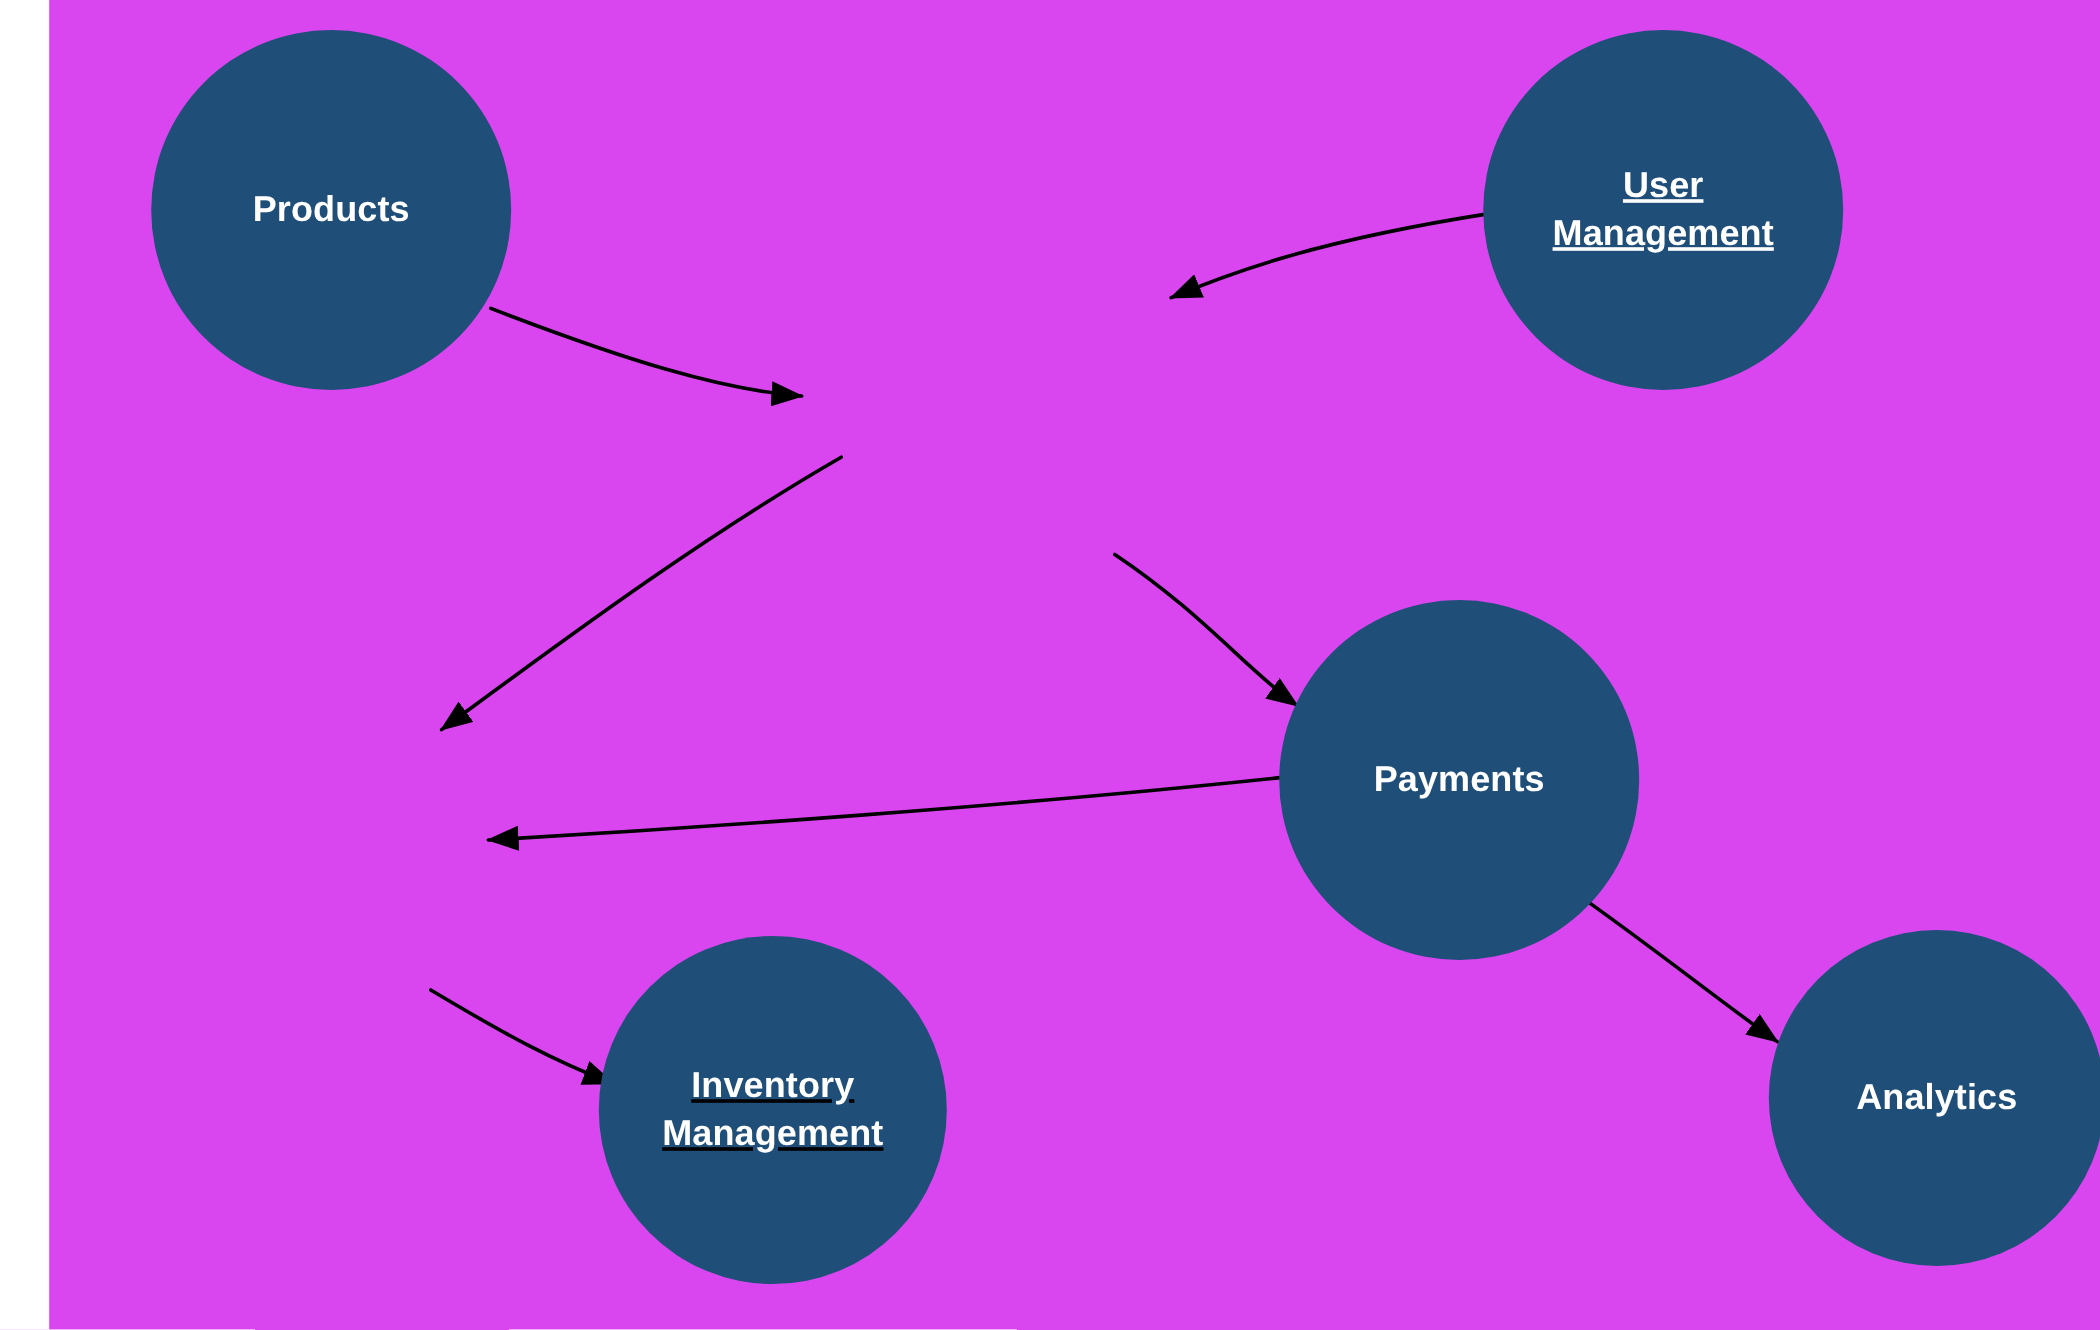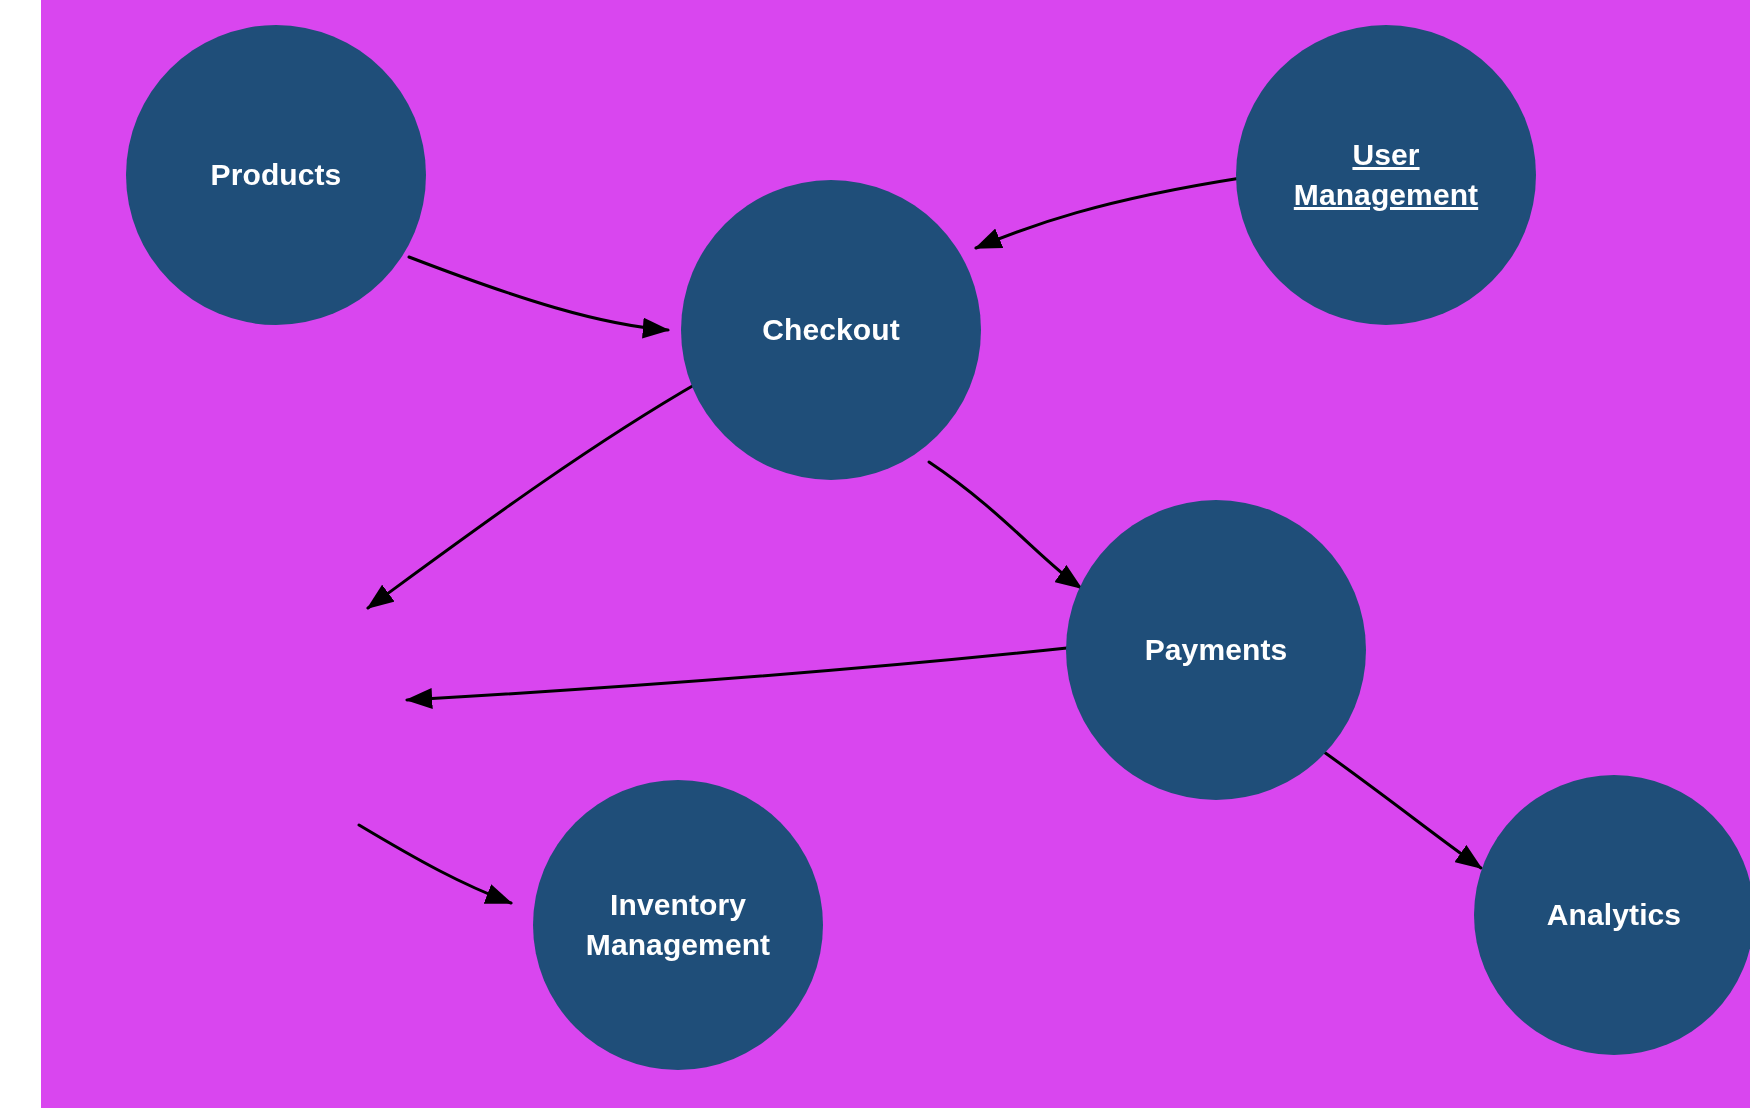--- a/index.html
+++ b/index.html
@@ -67,31 +67,28 @@
         <path d="M 888 462 C 960 510 1000 560 1040 588" fill="none" stroke="#000000" stroke-width="3" stroke-linecap="round" marker-end="url(#arrowhead)"></path>
         <path d="M 1026 648 C 800 672 540 690 366 700" fill="none" stroke="#000000" stroke-width="3" stroke-linecap="round" marker-end="url(#arrowhead)"></path>
         <path d="M 1283 752 C 1350 800 1400 840 1440 868" fill="none" stroke="#000000" stroke-width="3" stroke-linecap="round" marker-end="url(#arrowhead)"></path>
         <path d="M 318 825 C 380 862 420 884 470 903" fill="none" stroke="#000000" stroke-width="3" stroke-linecap="round" marker-end="url(#arrowhead)"></path>
       </g>
   </svg>
 
   <div class="node" style="left: 85px; top: 25px; width: 300px; height: 300px; background: rgb(31, 78, 121);">
     <span class="node-label" style="color: rgb(255, 255, 255); font-size: 30px;">Products</span>
   </div>
-  <div class="node" style="left: 640px; top: 180px; width: 300px; height: 300px; background: rgb(31, 78, 121);">
-    <span class="node-label" style="color: rgb(255, 255, 255); font-size: 30px;">Checkout</span>
-  </div>
   <div class="node" style="left: 1195px; top: 25px; width: 300px; height: 300px; background: rgb(31, 78, 121);">
     <span class="node-label" style="color: rgb(255, 255, 255); font-size: 30px; text-decoration: underline;">User
 Management</span>
   </div>
   <div class="node" style="left: 1025px; top: 500px; width: 300px; height: 300px; background: rgb(31, 78, 121);">
     <span class="node-label" style="color: rgb(255, 255, 255); font-size: 30px; text-align: center;">Payments</span>
   </div>
-  <div class="node" style="left: 492px; top: 780px; width: 290px; height: 290px; background: rgb(31, 78, 121);">
+  <div class="node" style="left: 458px; top: 780px; width: 290px; height: 290px; background: rgb(31, 78, 121); text-decoration: underline;">
     <span class="node-label" style="color: rgb(255, 255, 255); font-size: 30px;">Inventory
 Management</span>
   </div>
   <div class="node" style="left: 1433px; top: 775px; width: 280px; height: 280px; background: rgb(31, 78, 121);">
     <span class="node-label" style="color: rgb(255, 255, 255); font-size: 30px;">Analytics</span>
   </div>
 
 </div>
 
 </body></html>

